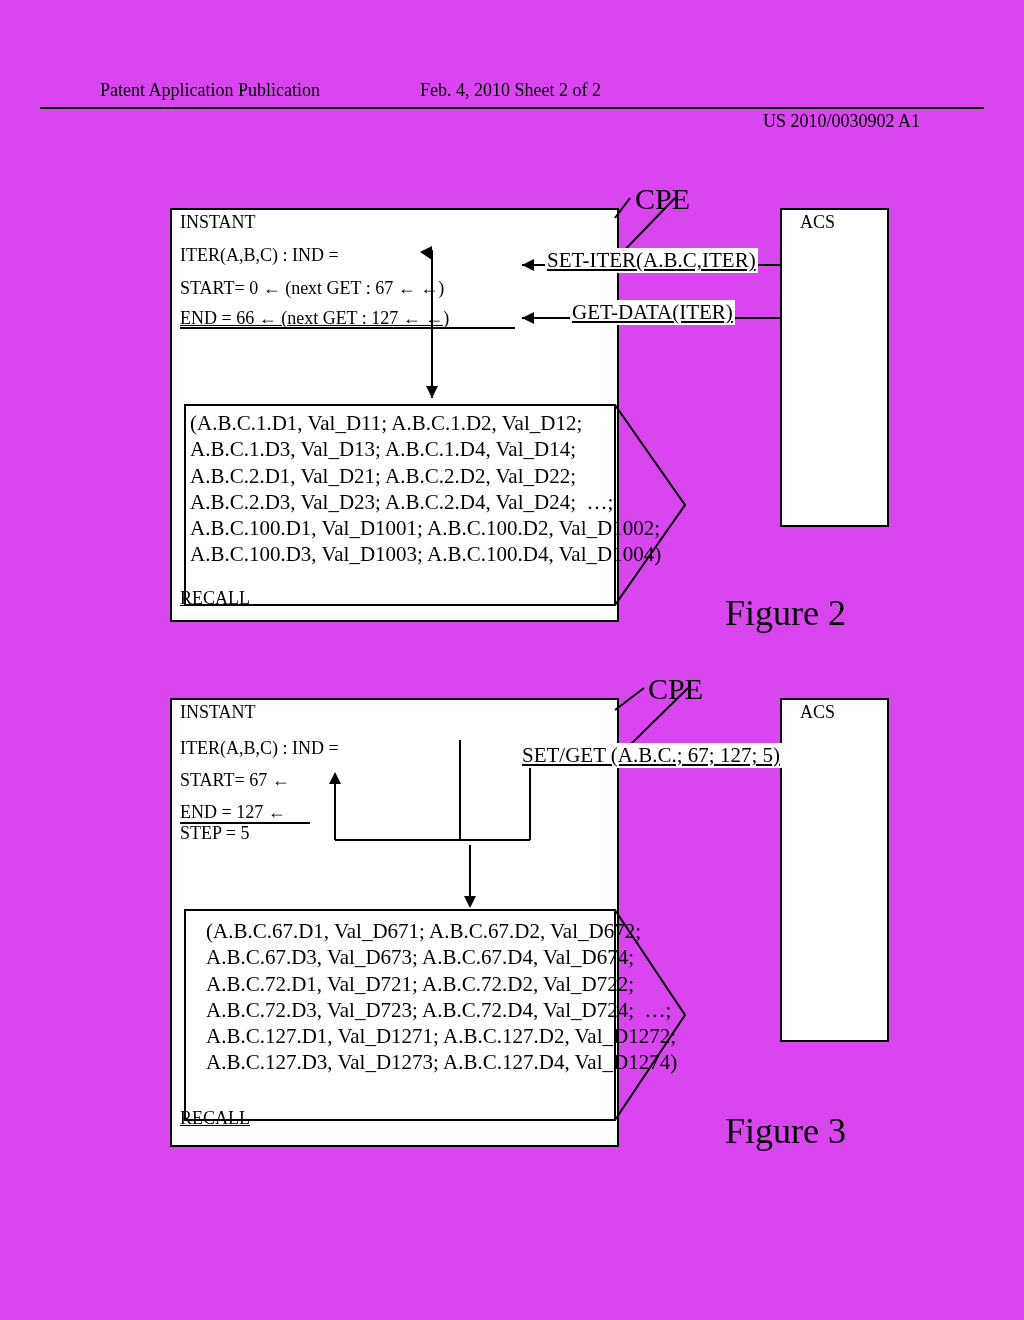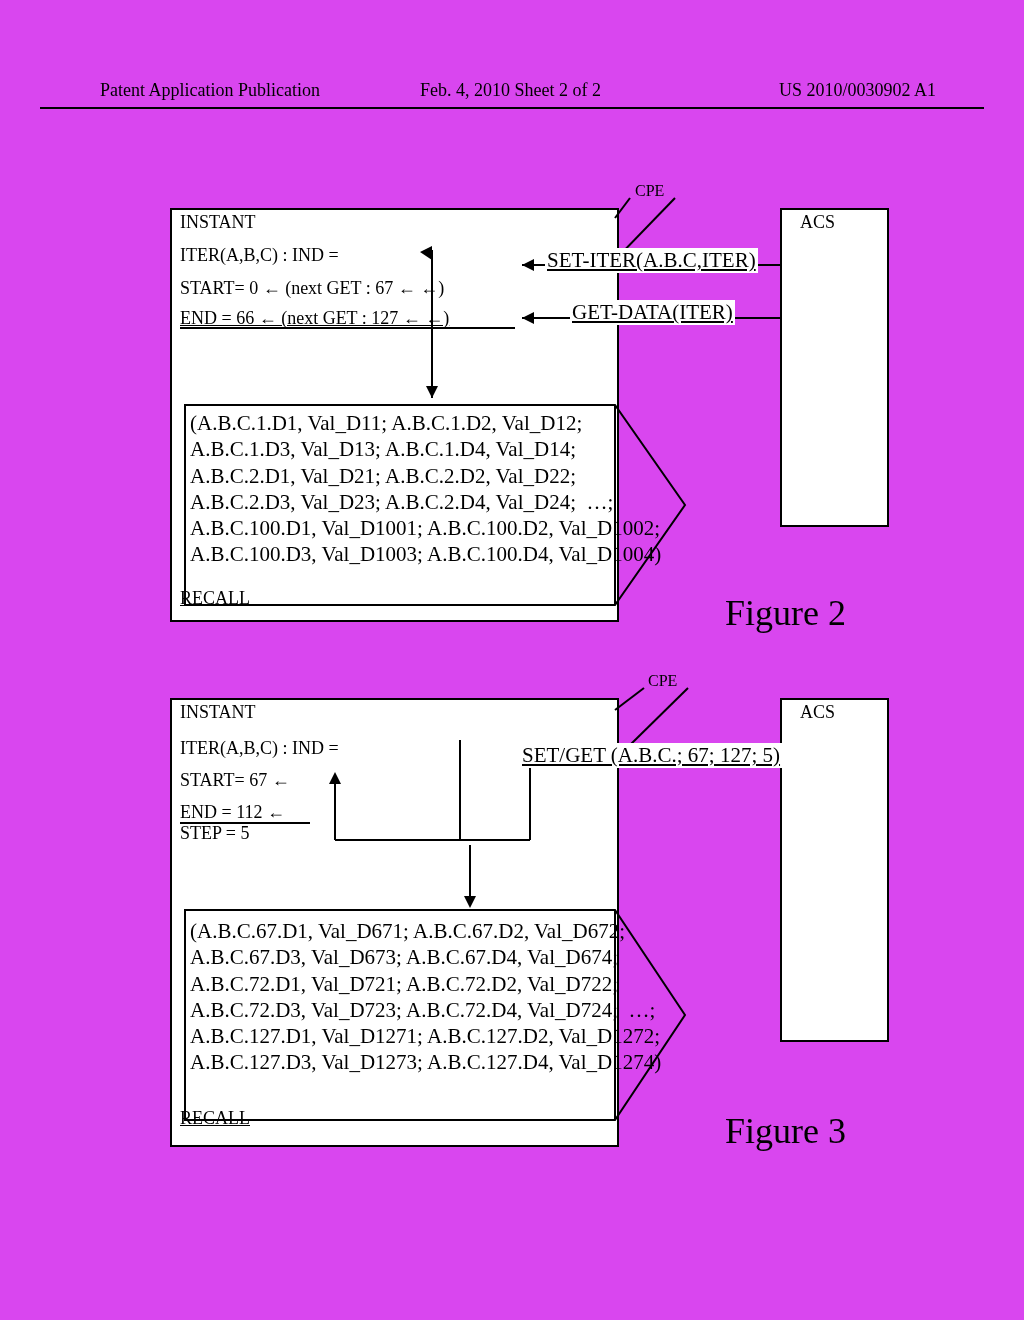--- a/index.html
+++ b/index.html
@@ -20,21 +20,21 @@
     top: 80px;
     left: 0;
     right: 0;
     font-size: 18px;
     padding: 0 100px 6px 100px;
     border-bottom: 2px solid #000;
     margin: 0 40px;
   }
   .header-left { position:absolute; left: 60px; }
   .header-mid { position:absolute; left: 380px; }
-  .header-right { position:absolute; right: 48px; }
+  .header-right { position:absolute; right: 64px; margin-top: 31px; }
   .header-spacer { visibility:hidden; }
 
   .fig {
     position: absolute;
     left: 170px;
     width: 720px;
   }
   .fig.f2 { top: 190px; height: 440px; }
   .fig.f3 { top: 680px; height: 470px; }
 
@@ -56,21 +56,21 @@
     background: #fff;
     padding: 0 2px;
   }
   .datablock {
     position: absolute;
     font-size: 21px;
     line-height: 1.25;
     white-space: pre;
   }
 
-  .cpe-lead { position:absolute; font-size:16px; }
+  .cpe-lead { position:absolute; font-size:30px; }
 
   svg.overlay {
     position:absolute;
     left:0; top:0;
     width:100%; height:100%;
     pointer-events:none;
   }
 </style>
 </head>
 <body>
@@ -159,28 +159,28 @@
 
       <line x1="300" y1="165" x2="300" y2="225" stroke="#000" stroke-width="2"></line>
       <polygon points="300,228 294,216 306,216" fill="#000"></polygon>
 
       <line x1="10" y1="143" x2="140" y2="143" stroke="#000" stroke-width="2"></line>
     </svg>
 
     <span class="label" style="left:10px; top:22px;">INSTANT</span>
     <span class="label" style="left:10px; top:58px;">ITER(A,B,C) : IND  =</span>
     <span class="label" style="left:10px; top:90px;">START= 67  ←</span>
-    <span class="label" style="left:10px; top:122px;">END = 112  ←</span>
+    <span class="label" style="left:10px; top:122px;">END = 127  ←</span>
     <span class="label" style="left:10px; top:143px;">STEP = 5</span>
 
     <span class="msg" style="left:350px; top:63px; text-decoration:underline;">SET/GET (A.B.C.; 67; 127; 5)</span>
 
     <span class="label" style="left:630px; top:22px;">ACS</span>
 
-    <div class="datablock" style="left:20px; top:238px;">(A.B.C.67.D1, Val_D671; A.B.C.67.D2, Val_D672;
+    <div class="datablock" style="left:36px; top:238px;">(A.B.C.67.D1, Val_D671; A.B.C.67.D2, Val_D672;
 A.B.C.67.D3, Val_D673; A.B.C.67.D4, Val_D674;
 A.B.C.72.D1, Val_D721; A.B.C.72.D2, Val_D722;
 A.B.C.72.D3, Val_D723; A.B.C.72.D4, Val_D724;  …;
 A.B.C.127.D1, Val_D1271; A.B.C.127.D2, Val_D1272;
 A.B.C.127.D3, Val_D1273; A.B.C.127.D4, Val_D1274)</div>
     <span class="label" style="left:10px; top:428px; text-decoration:underline;">RECALL</span>
 
     <span class="label big" style="left:555px; top:430px;">Figure 3</span>
   </div>
 

